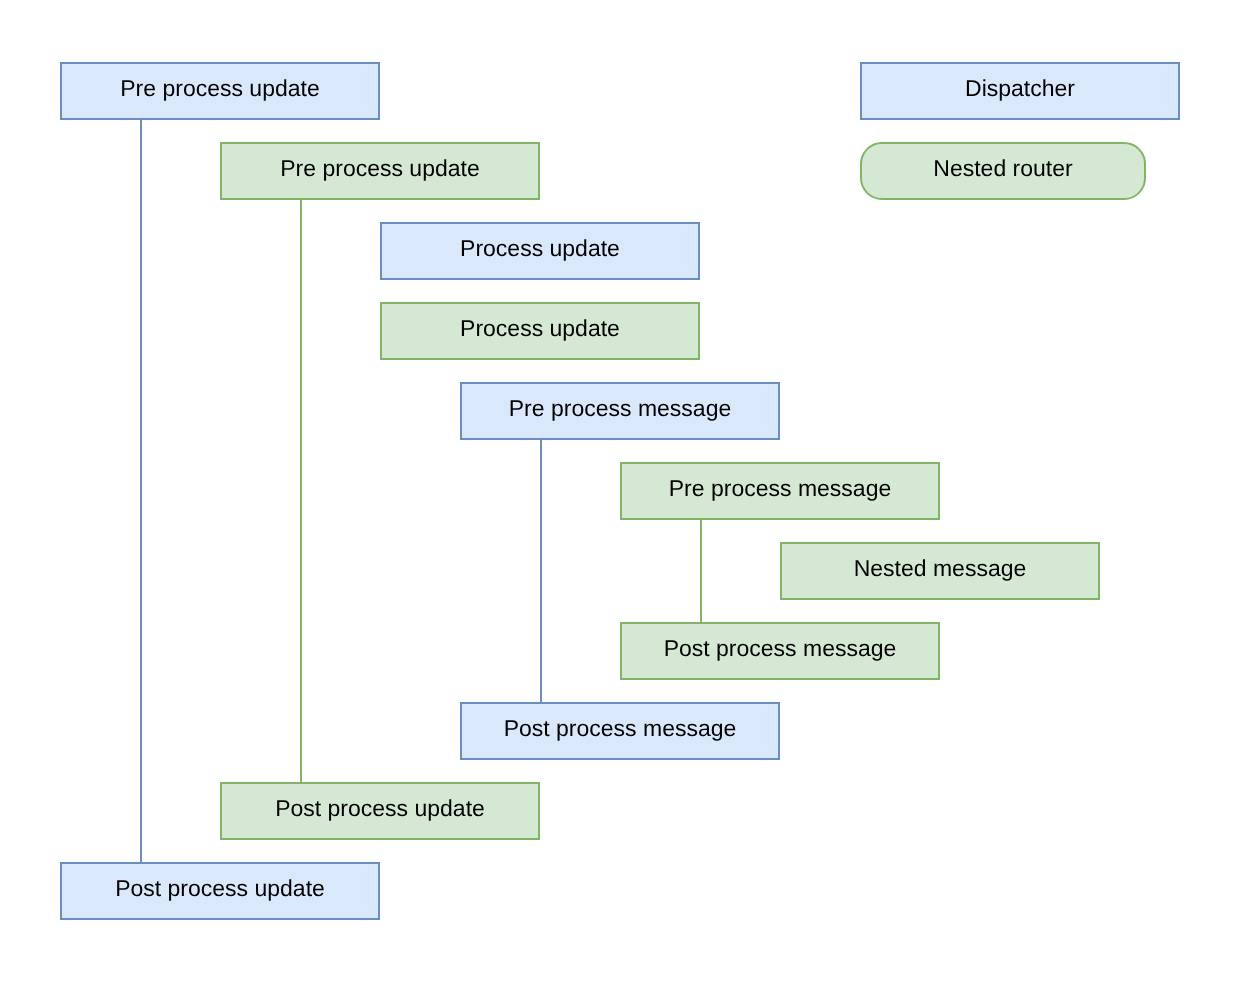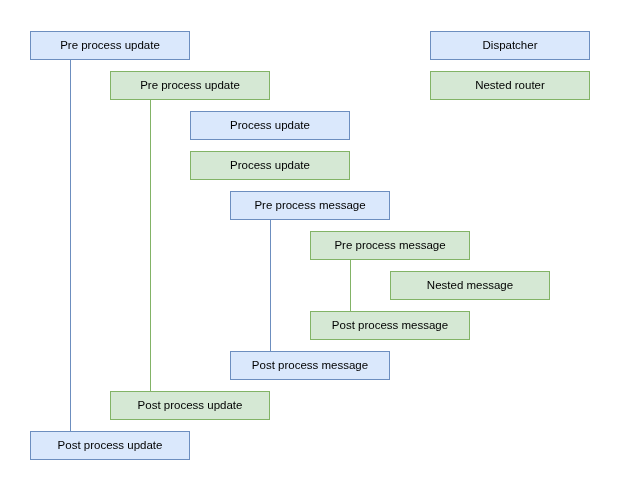--- a/index.html
+++ b/index.html
@@ -95,17 +95,17 @@
         <span>Post process update</span>
       </div>
       <div class="node dispatcher" style="left: 30px; top: 431px; width: 160px; height: 29px;">
         <span>Post process update</span>
       </div>
     </div>
   <div id="legend-layer">
       <div class="node dispatcher" style="left: 430px; top: 31px; width: 160px; height: 29px;">
         <span>Dispatcher</span>
       </div>
-      <div class="node router" style="left: 430px; top: 71px; width: 160px; height: 29px;">
+      <div class="node router" style="left: 430px; top: 71px; width: 143px; height: 29px; border-radius: 11px;">
         <span>Nested router</span>
       </div>
     </div>
 </div>
 
 </body></html>

